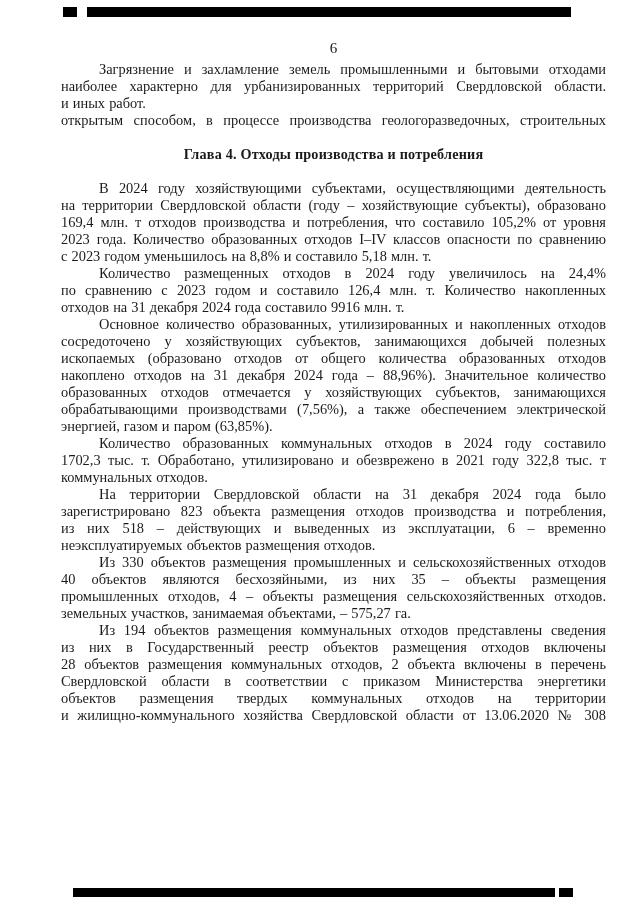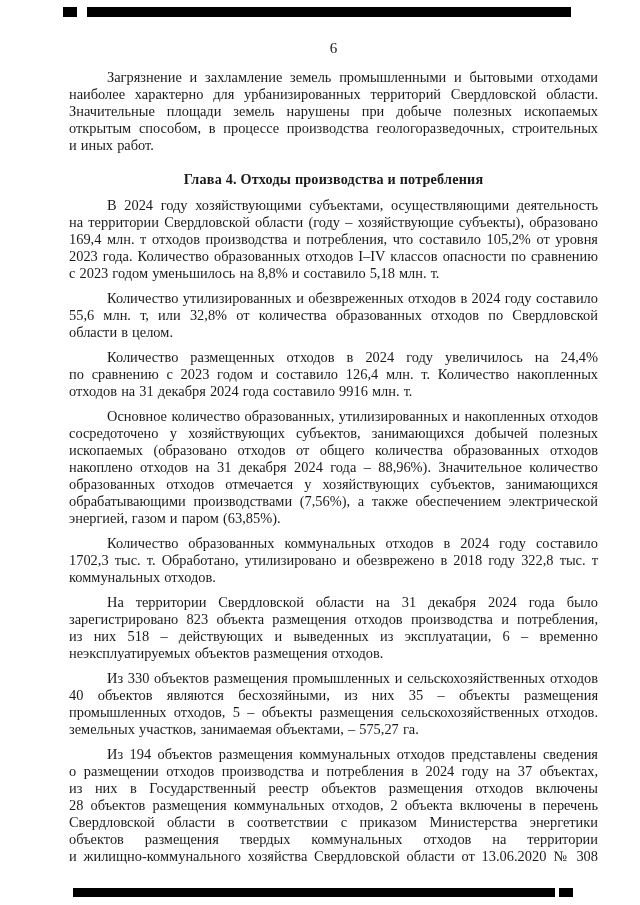--- a/index.html
+++ b/index.html
@@ -43,92 +43,85 @@
     text-align-last: justify;
     overflow: hidden;
     white-space: normal;
     word-spacing: 0.5px;
   }
   .line.indent { padding-left: 38px; }
   .line.last { text-align-last: left; }
   .heading {
     height: 17px;
     line-height: 17px;
-    margin: 17px 0 9px 0;
+    margin: 17px 0 17px 0;
     font-size: 14.2px;
     font-weight: 700;
     text-align: center;
     letter-spacing: 0.2px;
   }
-  .paragraph { margin: 8px; }
+  .paragraph { margin: 0; }
 </style>
 </head>
 <body>
 
 <div class="page">
   <div class="artifact art-top-square"></div>
   <div class="artifact art-top-bar"></div>
 
   <div class="pagenum">6</div>
 
   <div class="textcol">
       <div class="paragraph">
         <div class="line indent">Загрязнение и захламление земель промышленными и бытовыми отходами</div>
         <div class="line">наиболее характерно для урбанизированных территорий Свердловской области.</div>
-        <div class="line">Значительные площади земель нарушены при добыче полезных ископаемых</div>
+        <div class="line last">и иных работ.</div>
         <div class="line">открытым способом, в процессе производства геологоразведочных, строительных</div>
-        <div class="line last">и иных работ.</div>
       </div>
       <div class="heading">Глава 4. Отходы производства и потребления</div>
       <div class="paragraph">
         <div class="line indent">В 2024 году хозяйствующими субъектами, осуществляющими деятельность</div>
         <div class="line">на территории Свердловской области (году – хозяйствующие субъекты), образовано</div>
         <div class="line">169,4 млн. т отходов производства и потребления, что составило 105,2% от уровня</div>
         <div class="line">2023 года. Количество образованных отходов I–IV классов опасности по сравнению</div>
         <div class="line last">с 2023 годом уменьшилось на 8,8% и составило 5,18 млн. т.</div>
-      </div>
-      <div class="paragraph">
-        <div class="line indent">Количество утилизированных и обезвреженных отходов в 2024 году составило</div>
-        <div class="line">55,6 млн. т, или 32,8% от количества образованных отходов по Свердловской</div>
-        <div class="line last">области в целом.</div>
       </div>
       <div class="paragraph">
         <div class="line indent">Количество размещенных отходов в 2024 году увеличилось на 24,4%</div>
         <div class="line">по сравнению с 2023 годом и составило 126,4 млн. т. Количество накопленных</div>
         <div class="line last">отходов на 31 декабря 2024 года составило 9916 млн. т.</div>
       </div>
       <div class="paragraph">
         <div class="line indent">Основное количество образованных, утилизированных и накопленных отходов</div>
         <div class="line">сосредоточено у хозяйствующих субъектов, занимающихся добычей полезных</div>
         <div class="line">ископаемых (образовано отходов от общего количества образованных отходов</div>
         <div class="line">накоплено отходов на 31 декабря 2024 года – 88,96%). Значительное количество</div>
         <div class="line">образованных отходов отмечается у хозяйствующих субъектов, занимающихся</div>
         <div class="line">обрабатывающими производствами (7,56%), а также обеспечением электрической</div>
         <div class="line last">энергией, газом и паром (63,85%).</div>
       </div>
       <div class="paragraph">
         <div class="line indent">Количество образованных коммунальных отходов в 2024 году составило</div>
-        <div class="line">1702,3 тыс. т. Обработано, утилизировано и обезврежено в 2018 году 322,8 тыс. т</div>
+        <div class="line">1702,3 тыс. т. Обработано, утилизировано и обезврежено в 2021 году 322,8 тыс. т</div>
         <div class="line last">коммунальных отходов.</div>
       </div>
       <div class="paragraph">
         <div class="line indent">На территории Свердловской области на 31 декабря 2024 года было</div>
         <div class="line">зарегистрировано 823 объекта размещения отходов производства и потребления,</div>
         <div class="line">из них 518 – действующих и выведенных из эксплуатации, 6 – временно</div>
         <div class="line last">неэксплуатируемых объектов размещения отходов.</div>
       </div>
       <div class="paragraph">
         <div class="line indent">Из 330 объектов размещения промышленных и сельскохозяйственных отходов</div>
         <div class="line">40 объектов являются бесхозяйными, из них 35 – объекты размещения</div>
-        <div class="line">промышленных отходов, 5 – объекты размещения сельскохозяйственных отходов.</div>
+        <div class="line">промышленных отходов, 4 – объекты размещения сельскохозяйственных отходов.</div>
         <div class="line last">земельных участков, занимаемая объектами, – 575,27 га.</div>
       </div>
       <div class="paragraph">
         <div class="line indent">Из 194 объектов размещения коммунальных отходов представлены сведения</div>
-        <div class="line">о размещении отходов производства и потребления в 2024 году на 37 объектах,</div>
         <div class="line">из них в Государственный реестр объектов размещения отходов включены</div>
         <div class="line">28 объектов размещения коммунальных отходов, 2 объекта включены в перечень</div>
         <div class="line">Свердловской области в соответствии с приказом Министерства энергетики</div>
         <div class="line">объектов размещения твердых коммунальных отходов на территории</div>
         <div class="line">и жилищно-коммунального хозяйства Свердловской области от 13.06.2020 № 308</div>
       </div>
     </div>
 
   <div class="artifact art-bottom-bar"></div>
   <div class="artifact art-bottom-square"></div>

